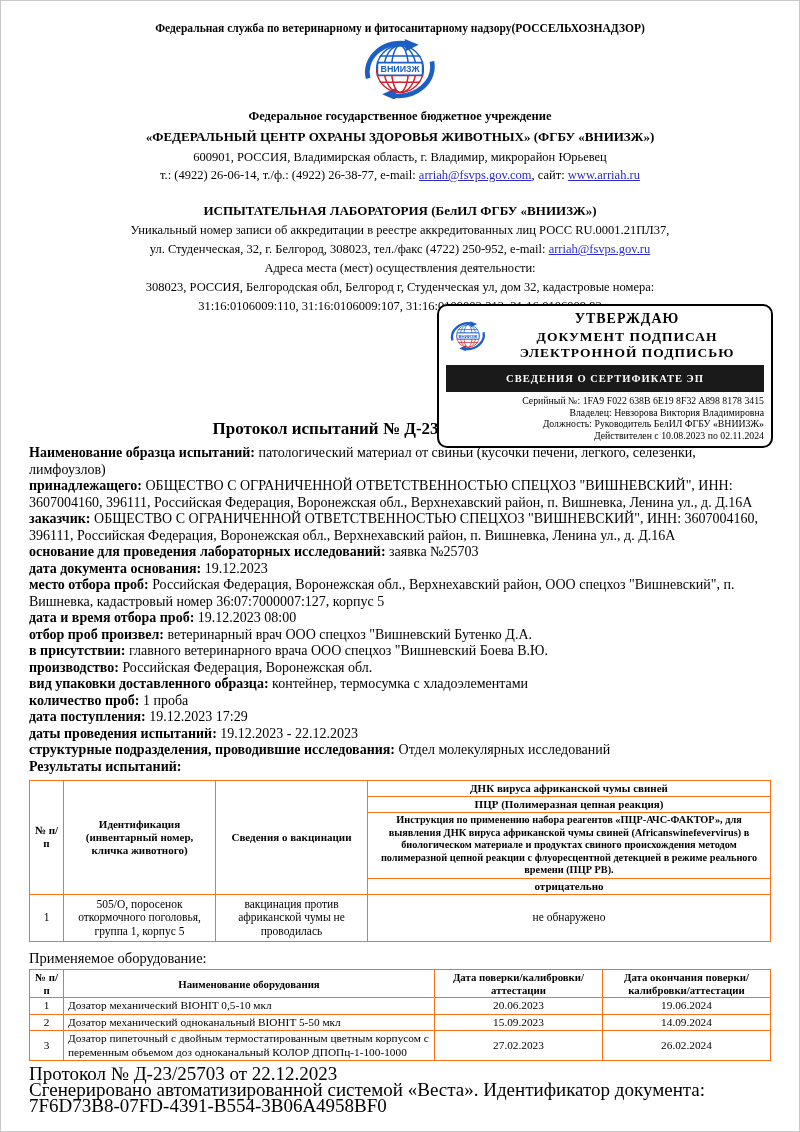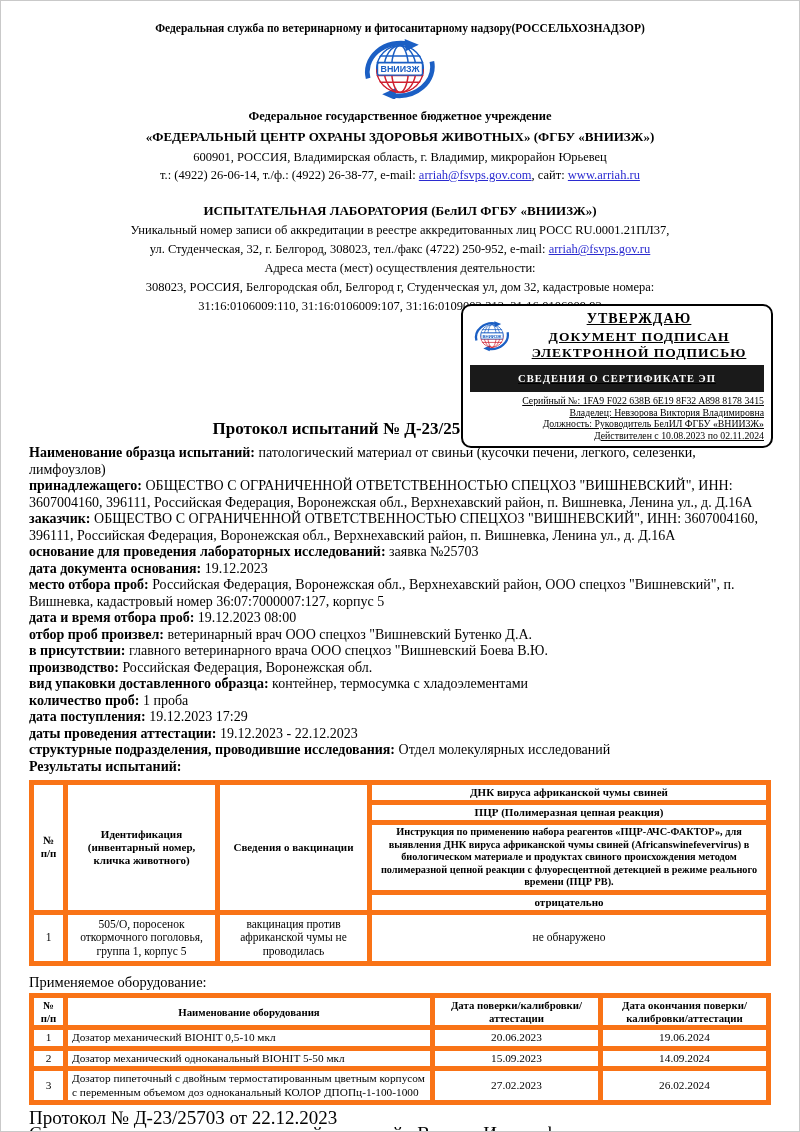--- a/index.html
+++ b/index.html
@@ -22,25 +22,24 @@
   .h-name { font-size:13px; font-weight:bold; margin-top:5px; line-height:16px; }
   .h-addr { font-size:12.5px; margin-top:5px; line-height:15px; }
   .h-tel  { font-size:12.5px; margin-top:3px; line-height:15px; }
   a.lnk { color:#2b2bd0; text-decoration:underline; cursor:pointer; }
 
   .lab-title { font-size:13px; font-weight:bold; margin-top:20px; line-height:16px; }
   .lab-line  { font-size:12.5px; margin-top:4px; line-height:15px; }
 
   .stamp {
     position:absolute; top:303px; right:26px;
-    width:312px;
+    width:336px;
     border:2px solid #000; border-radius:10px;
     padding:5px 7px 5px 7px;
     background:#fff;
-    text-decoration:underline;
   }
   .stamp-top { display:flex; align-items:center; }
   .stamp-titles { flex:1; text-align:center; }
   .stamp-approve { font-size:14px; font-weight:bold; letter-spacing:1px; }
   .stamp-signed { font-size:13.5px; font-weight:bold; letter-spacing:1px; line-height:16px; margin-top:2px; }
   .stamp-bar {
     background:#1a1a1a; color:#fff; text-align:center;
     font-size:10.5px; font-weight:bold; letter-spacing:1px;
     padding:8px 0; margin-top:4px;
   }
@@ -49,21 +48,21 @@
 
   .spacer { height:104px; }
 
   .doc-title { font-size:17px; font-weight:bold; text-align:center; line-height:22px; }
 
   .fields { margin-top:5px; font-size:14px; line-height:16.5px; }
   .fields p { margin:0; }
   .fields .fl { font-weight:bold; }
 
   table { border-collapse:collapse; width:100%; }
-  td { border:5px solid #f97316; vertical-align:middle; }
+  td { border:1px solid #f97316; vertical-align:middle; }
 
   .res-table { margin-top:5px; table-layout:fixed; }
   .res-table td { padding:1px 3px; text-align:center; }
   .res-table .hdr { font-weight:bold; font-size:11px; line-height:13px; }
   .res-table .desc { font-weight:bold; font-size:10.3px; line-height:12.6px;margin-top:48px; }
   .res-table .cell { font-size:11.5px; line-height:13.5px; padding:3px; }
   .res-row-data td { height:47px; }
 
   .eq-label { font-size:14.5px; margin-top:7px; line-height:18px; }
   .eq-table { margin-top:2px; table-layout:fixed; }
@@ -185,21 +184,21 @@
     <p><span class="fl">основание для проведения лабораторных исследований:</span> <span>заявка №25703</span></p>
     <p><span class="fl">дата документа основания:</span> <span>19.12.2023</span></p>
     <p><span class="fl">место отбора проб:</span> <span>Российская Федерация, Воронежская обл., Верхнехавский район, ООО спецхоз "Вишневский", п. Вишневка, кадастровый номер 36:07:7000007:127, корпус 5</span></p>
     <p><span class="fl">дата и время отбора проб:</span> <span>19.12.2023 08:00</span></p>
     <p><span class="fl">отбор проб произвел:</span> <span>ветеринарный врач ООО спецхоз "Вишневский Бутенко Д.А.</span></p>
     <p><span class="fl">в присутствии:</span> <span>главного ветеринарного врача ООО спецхоз "Вишневский Боева В.Ю.</span></p>
     <p><span class="fl">производство:</span> <span>Российская Федерация, Воронежская обл.</span></p>
     <p><span class="fl">вид упаковки доставленного образца:</span> <span>контейнер, термосумка с хладоэлементами</span></p>
     <p><span class="fl">количество проб:</span> <span>1 проба</span></p>
     <p><span class="fl">дата поступления:</span> <span>19.12.2023 17:29</span></p>
-    <p><span class="fl">даты проведения аттестации:</span> <span>19.12.2023 - 22.12.2023</span></p>
+    <p><span class="fl">даты проведения испытаний:</span> <span>19.12.2023 - 22.12.2023</span></p>
     <p><span class="fl">структурные подразделения, проводившие исследования:</span> <span>Отдел молекулярных исследований</span></p>
     <p><span class="fl">Результаты испытаний:</span></p>
   </div>
 
   <table class="res-table">
     <colgroup>
         <col style="width:34px">
         <col style="width:152px">
         <col style="width:152px">
         <col>

